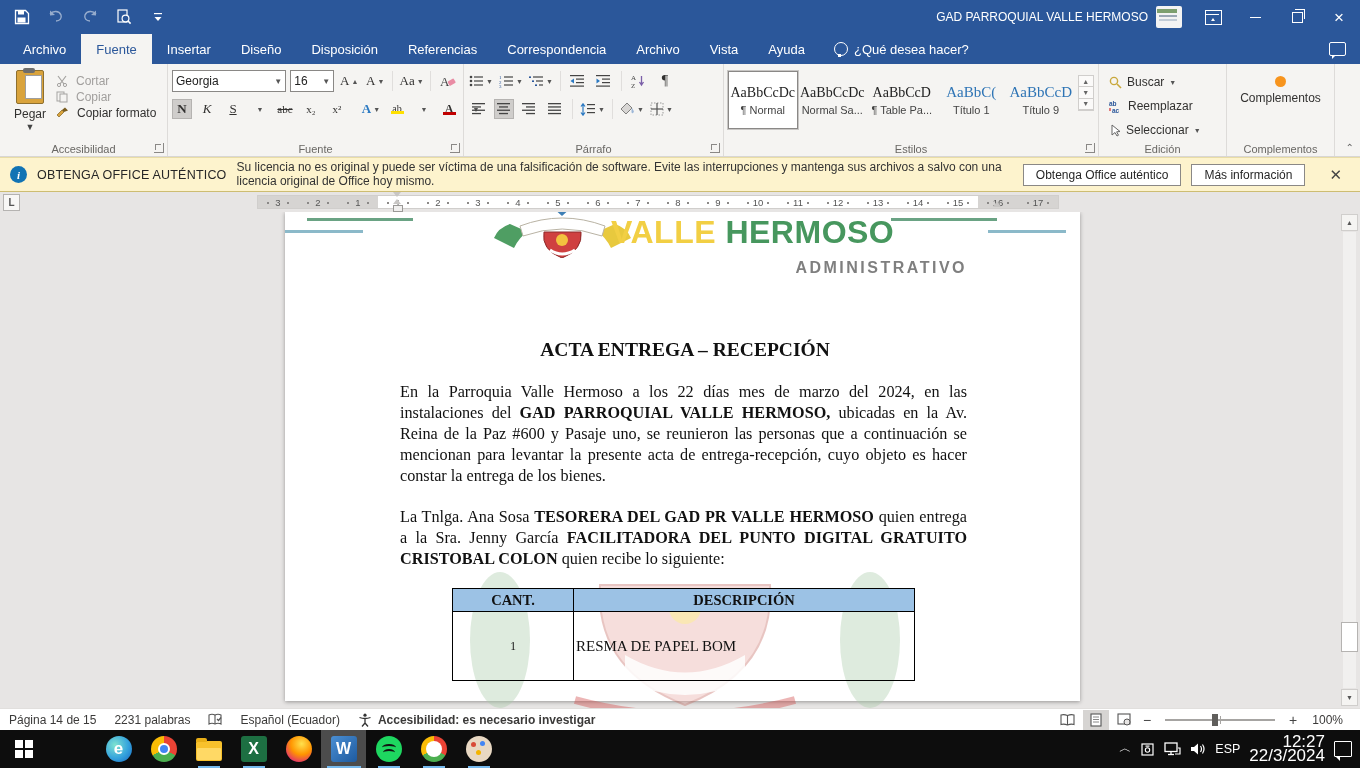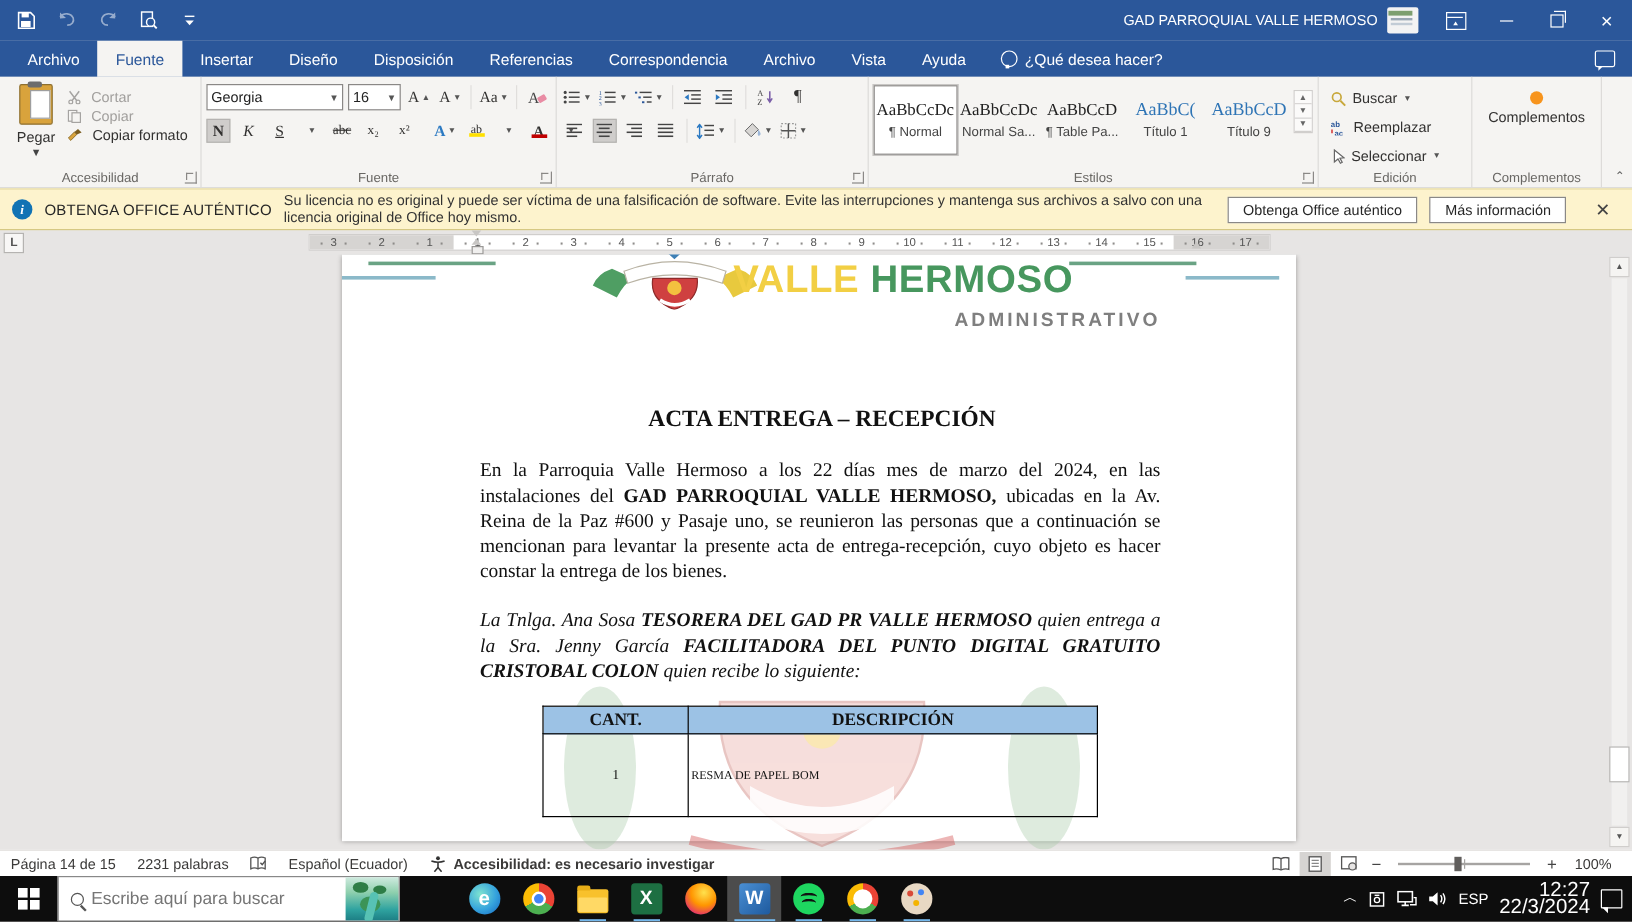--- a/index.html
+++ b/index.html
@@ -95,21 +95,21 @@
   .brand{position:absolute;left:326px;top:2px;font-size:32px;font-weight:bold;letter-spacing:.5px;white-space:nowrap;}
   .brand .w1{color:#f2cf44;}
   .brand .w2{color:#47975e;}
   .dept{position:absolute;right:113px;top:47px;font-size:16px;font-weight:bold;letter-spacing:2.5px;color:#7f7f7f;}
   .dtitle{position:absolute;left:115px;right:110px;text-align:center;font-weight:bold;font-size:19.5px;}
   .docp{position:absolute;left:115px;right:113px;margin:0;font-size:16.2px;line-height:21px;text-align:justify;}
   .doctable{position:absolute;left:167px;top:376px;width:463px;border-collapse:collapse;z-index:2;}
   .doctable th{background:#9cc2e5;border:1px solid #000;font-size:14.5px;font-weight:bold;padding:1px 2px;height:20px;}
   .doctable td{border:1px solid #000;background:transparent;}
   .td-cant{width:118px;text-align:center;font-size:11.5px;height:66px;}
-  .td-desc{font-size:10px;padding-left:2px;}
+  .td-desc{font-size:15px;padding-left:2px;}
   .watermark{position:absolute;left:140px;top:348px;width:520px;height:150px;opacity:.38;z-index:1;}
   
   .vscroll{position:absolute;right:2px;top:2px;width:17px;height:492px;}
   .varrow{position:absolute;left:0;width:17px;height:17px;background:#f5f4f2;border:1px solid #d0cecc;box-sizing:border-box;display:flex;align-items:center;justify-content:center;font-size:7px;color:#555;}
   .vtrack{position:absolute;left:2px;top:18px;bottom:18px;width:13px;background:#f1f0ef;}
   .vthumb{position:absolute;left:0;top:408px;width:17px;height:30px;background:#fff;border:1px solid #b5b3b1;box-sizing:border-box;}
   
   .statusbar{position:absolute;left:0;top:708px;width:1360px;height:22px;background:#fff;border-top:1px solid #e1dfdd;display:flex;align-items:center;font-size:12px;color:#3b3a39;box-sizing:border-box;}
   .sbitem{padding:0 9px;white-space:nowrap;display:flex;align-items:center;gap:4px;}
   .sb-right{margin-left:auto;display:flex;align-items:center;gap:2px;padding-right:8px;}
@@ -628,21 +628,21 @@
         <span class="w1">VALLE</span>
         <span class="w2">HERMOSO</span>
       </div>
 
       <div class="dept">ADMINISTRATIVO</div>
 
       <div class="dtitle docserif" style="top:127px;">ACTA ENTREGA – RECEPCIÓN</div>
 
       <p class="docp docserif" style="top:170px;"><span>En la  Parroquia Valle Hermoso a los 22 días mes de marzo del 2024, en las instalaciones del </span><b>GAD PARROQUIAL VALLE HERMOSO,</b><span> ubicadas en la Av. Reina de la Paz #600 y Pasaje uno, se reunieron las personas que a continuación se mencionan para levantar la presente acta de entrega-recepción, cuyo objeto es hacer constar la entrega de los bienes.</span></p>
 
-      <p class="docp docserif" style="top:295px;font-style:italic;"><span>La Tnlga. Ana Sosa </span><b>TESORERA DEL GAD PR VALLE HERMOSO</b><span> quien entrega a la Sra. Jenny García </span><b>FACILITADORA DEL PUNTO DIGITAL GRATUITO CRISTOBAL COLON</b><span> quien recibe lo siguiente:</span></p>
+      <p class="docp docserif" style="top:295px;"><span>La Tnlga. Ana Sosa </span><b>TESORERA DEL GAD PR VALLE HERMOSO</b><span> quien entrega a la Sra. Jenny García </span><b>FACILITADORA DEL PUNTO DIGITAL GRATUITO CRISTOBAL COLON</b><span> quien recibe lo siguiente:</span></p>
 
       <div class="watermark">
         <svg width="520" height="150" viewBox="0 0 520 150">
           <ellipse cx="75" cy="80" rx="30" ry="68" fill="#a9cba9"></ellipse>
           <ellipse cx="445" cy="80" rx="30" ry="68" fill="#a9cba9"></ellipse>
           <path d="M175 25 L345 25 Q350 110 260 145 Q170 110 175 25 Z" fill="#e9aaa4" stroke="#c56a62" stroke-width="2"></path>
           <circle cx="260" cy="48" r="16" fill="#f3c13f"></circle>
           <path d="M200 95 Q260 130 320 95 L320 120 Q260 150 200 120 Z" fill="#fff" opacity=".85"></path>
           <path d="M150 140 Q260 170 370 140" fill="none" stroke="#cf4040" stroke-width="8"></path>
         </svg>
@@ -721,25 +721,20 @@
 
   <div class="taskbar">
     <div class="startbtn">
       <span class="winlogo">
           <span></span>
           <span></span>
           <span></span>
           <span></span>
         </span>
     </div>
-    <div class="searchbox">
-      <span class="mag"></span>
-      <input type="text" placeholder="Escribe aquí para buscar" style="">
-      <span class="island"></span>
-    </div>
     <div class="apps">
       <div class="appbtn">
           <span class="cir ic-edge">e</span>
         </div>
       <div class="appbtn">
           <span class="cir ic-chrome"></span>
         </div>
       <div class="appbtn">
           <span class="ic-folder"></span>
           <span class="runbar"></span>

